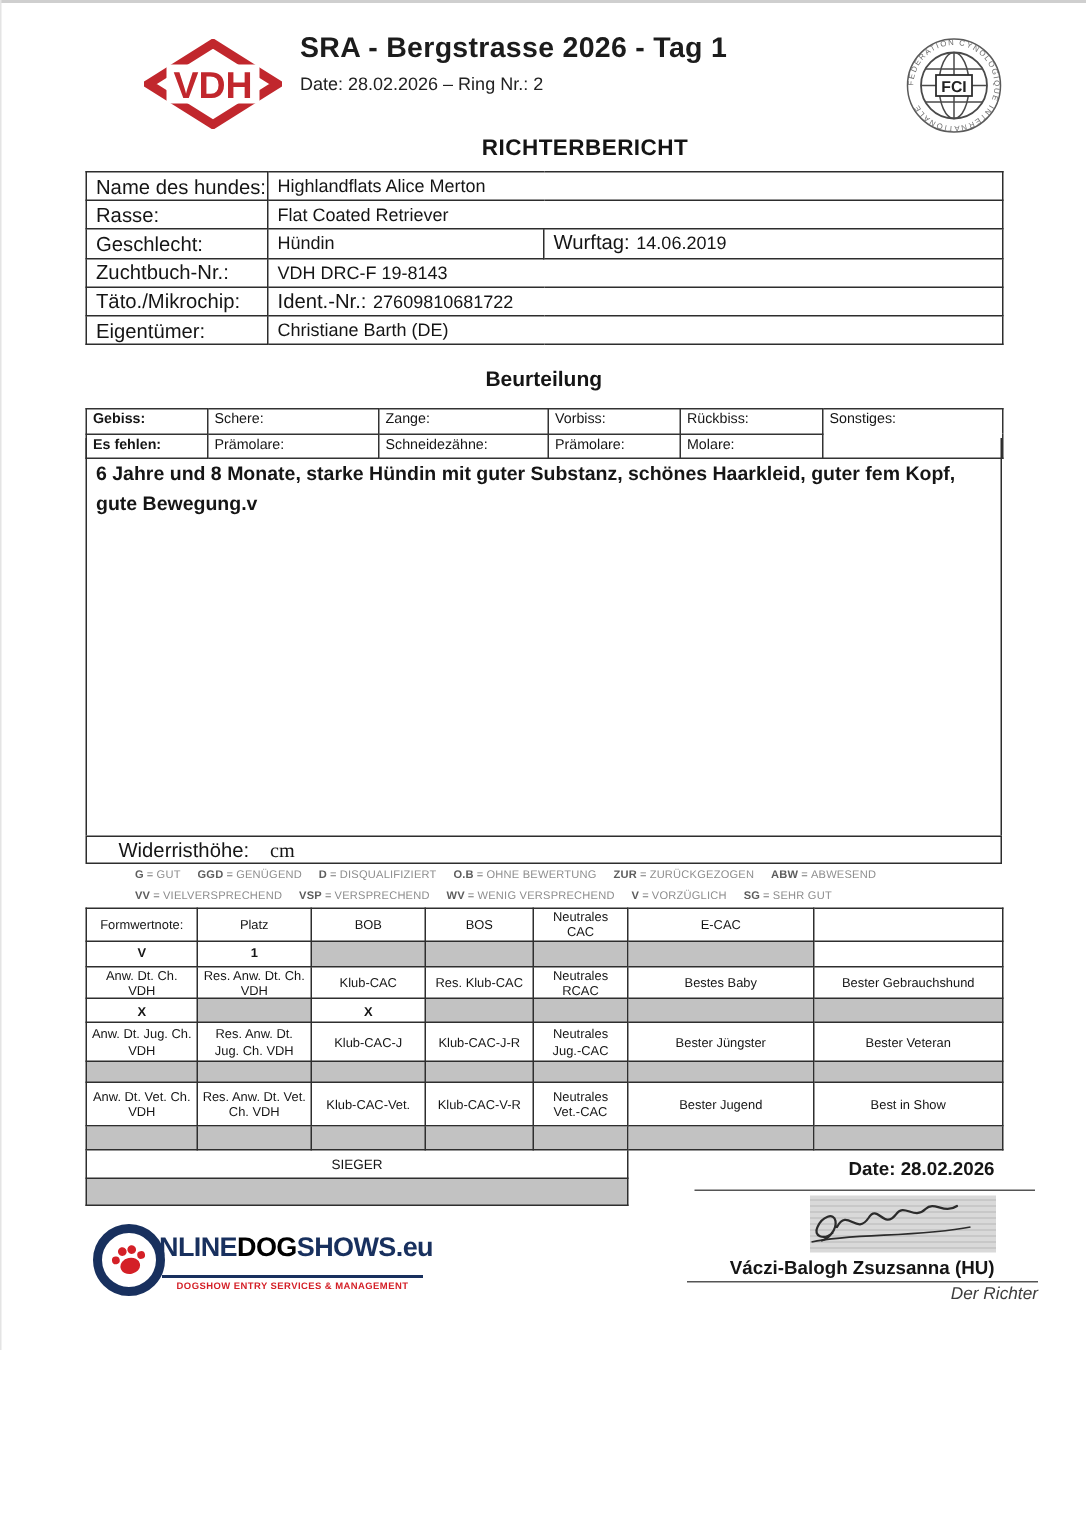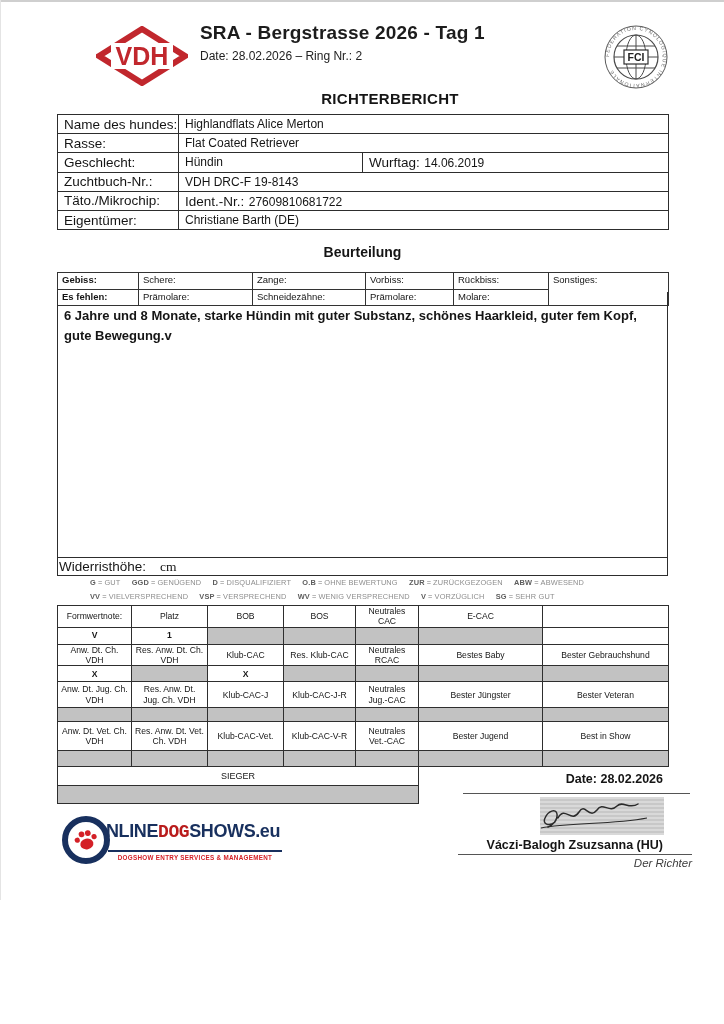--- a/index.html
+++ b/index.html
@@ -31,21 +31,21 @@
   .gebiss-table td{border:1.1px solid #333;padding:1px 4px;height:13.5px;font-size:9.5px;
                    vertical-align:top;overflow:hidden;white-space:nowrap;}
   .b{font-weight:bold;}
 
   .comment-box{position:absolute;left:57px;top:292px;width:611px;height:265px;
                border-left:1.4px solid #2d2d2d;border-right:1.4px solid #2d2d2d;
                box-sizing:border-box;}
   .comment-text{padding:14px 8px 0 6px;font-size:13px;font-weight:bold;line-height:1.55;}
   .widerrist-row{position:absolute;left:57px;top:557px;width:611px;height:19px;
                  border:1.4px solid #2d2d2d;box-sizing:border-box;display:flex;
-                 align-items:center;padding-left:1px;font-size:13.5px;}
+                 align-items:center;padding-left:21px;font-size:13.5px;}
   .widerrist-row .unit{margin-left:14px;font-family:Liberation Serif, serif;}
 
   .legend{position:absolute;left:90px;top:576px;font-size:7.4px;letter-spacing:.15px;
           color:#8d8d8d;}
   .legend .lrow{height:13.5px;line-height:13.5px;white-space:nowrap;}
   .litem{margin-right:9px;}
   .lk{font-weight:bold;color:#5d5d5d;}
   .lsep{color:#7a7a7a;padding:0 2px;}
 
   .res-table{position:absolute;left:57px;top:605px;width:611px;}
@@ -66,21 +66,21 @@
   .sig-line2{position:absolute;left:458px;top:854px;width:234px;border-top:1.5px solid #555;}
   .judge-role{position:absolute;left:458px;top:857px;width:234px;text-align:right;
               font-style:italic;font-size:11.5px;color:#3d3d3d;}
 
   .ods-logo{position:absolute;left:62px;top:813px;width:210px;height:52px;}
   .ods-ring{position:absolute;left:0;top:3px;width:36px;height:36px;border-radius:50%;
             border:6px solid #18305e;display:flex;align-items:center;justify-content:center;}
   .ods-paw{transform:rotate(-12deg);}
   .ods-text{position:absolute;left:44px;top:8px;font-size:18px;font-weight:bold;
             letter-spacing:-.4px;white-space:nowrap;color:#18305e;}
-  .ods-red{color:#b91c1c;font-family:Liberation Mono, monospace;}
+  .ods-red{color:#000000;}
   .ods-tagline{position:absolute;left:46px;top:37px;width:174px;border-top:2px solid #18305e;
                padding-top:2px;text-align:center;font-size:6.3px;font-weight:bold;
                letter-spacing:.3px;color:#d42027;white-space:nowrap;}
 </style>
 </head>
 <body>
 
 <div class="page">
   <div class="edge-top"></div>
   <div class="edge-left"></div>

